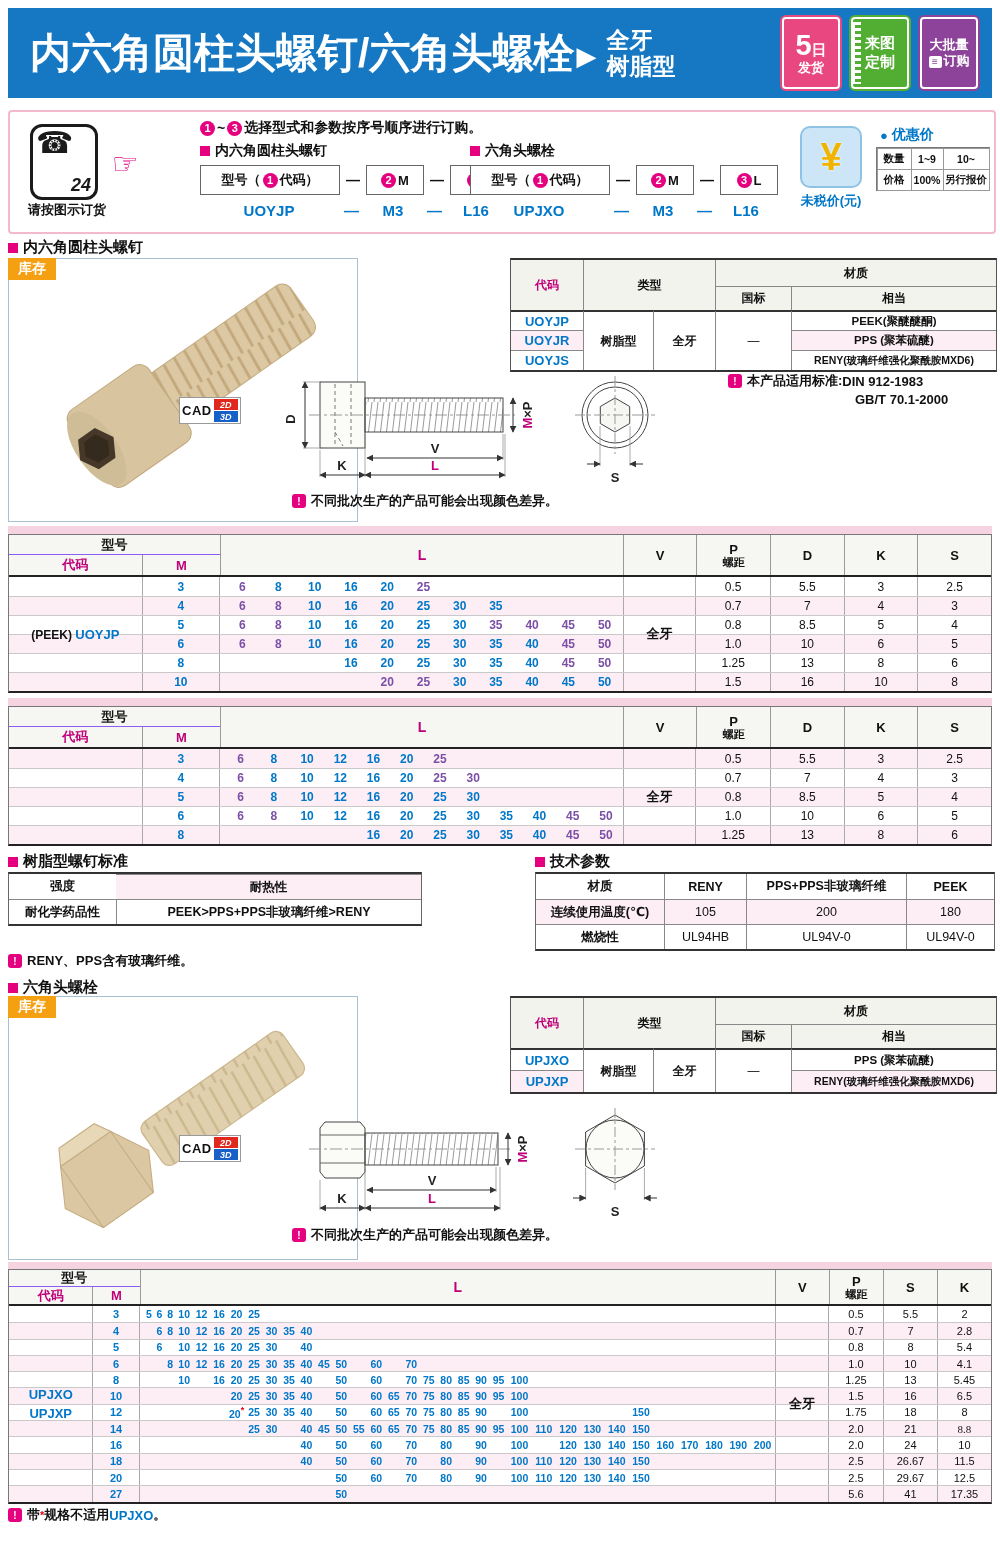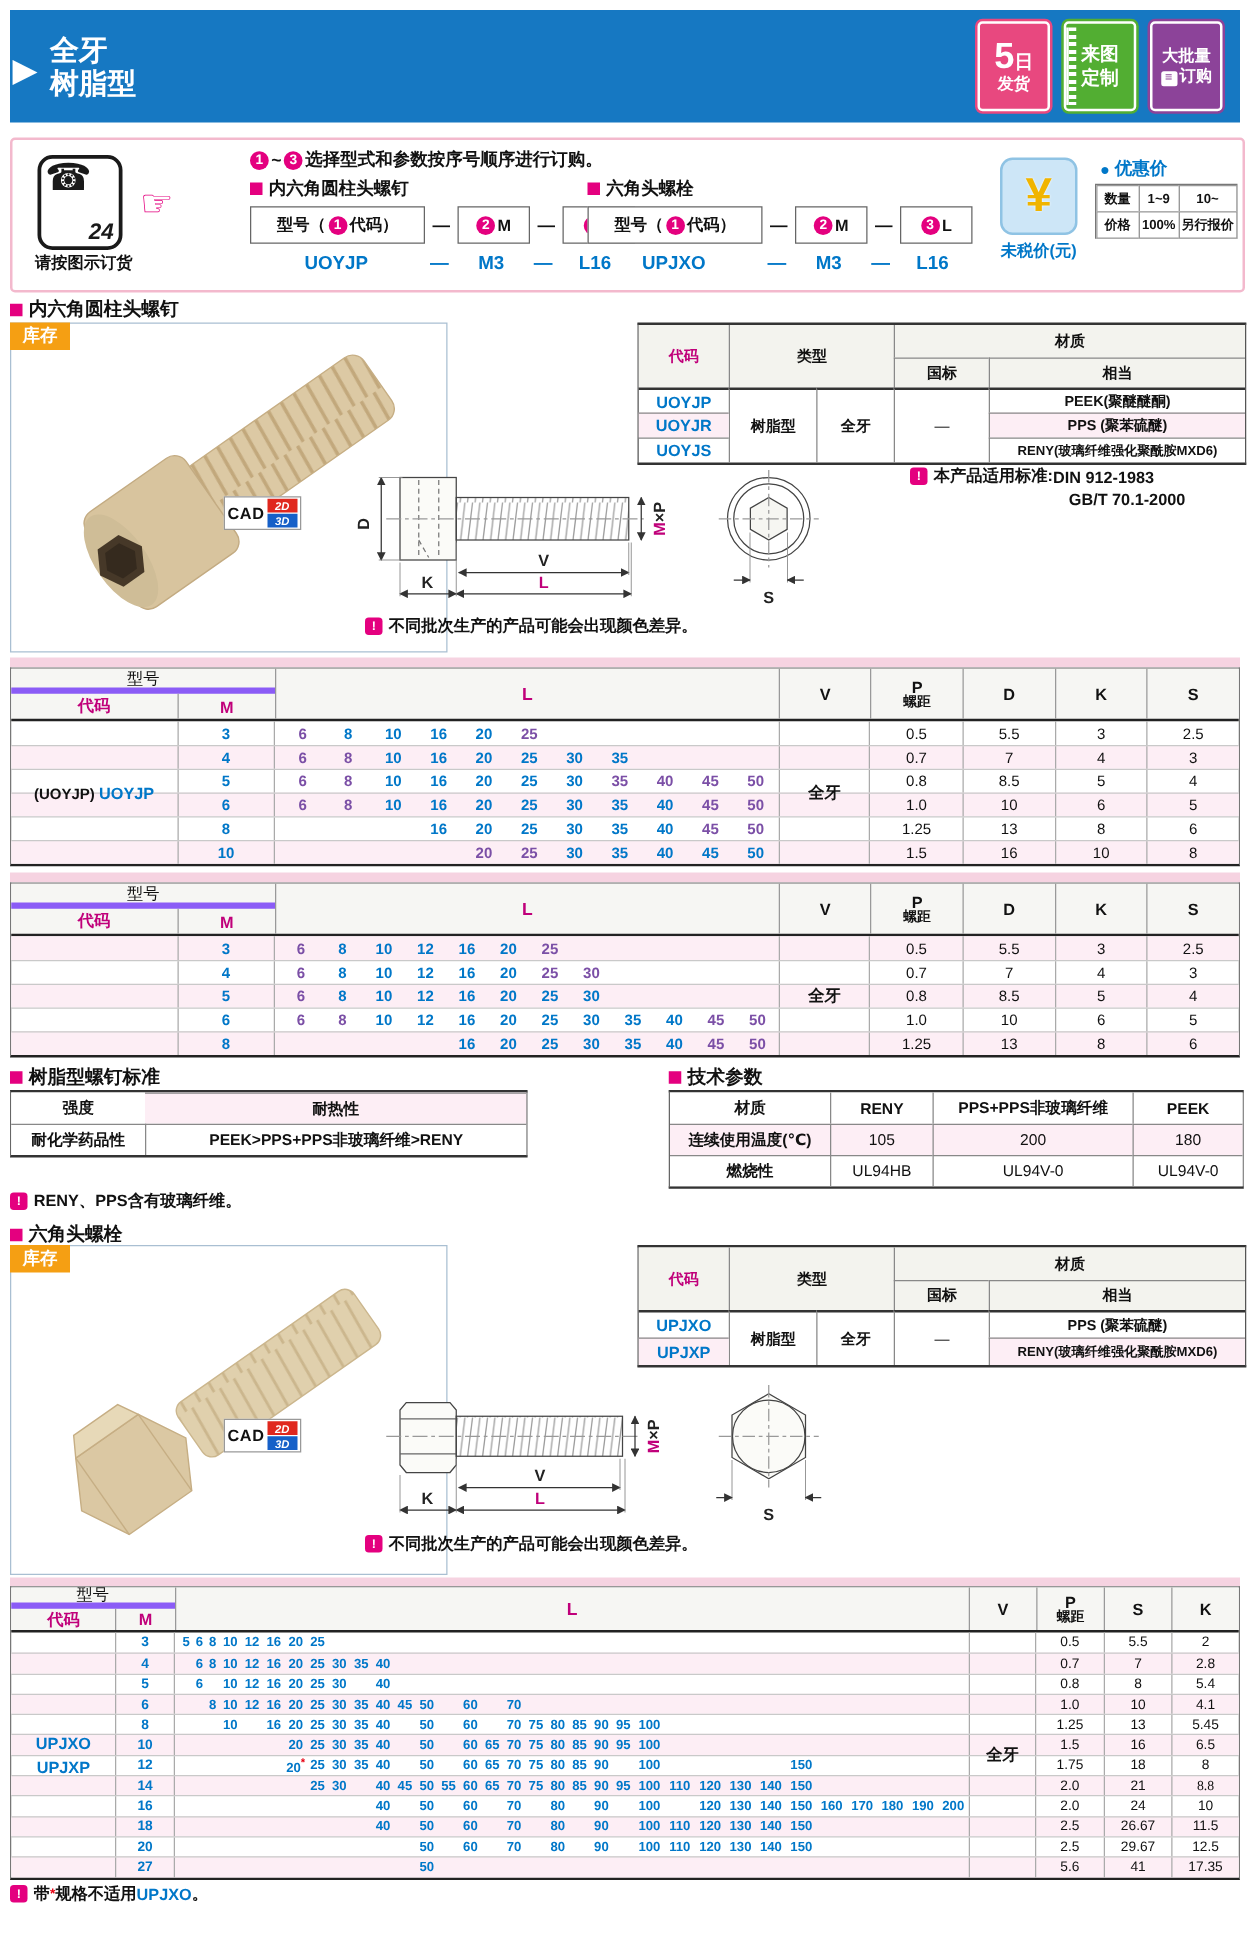--- a/index.html
+++ b/index.html
@@ -83,22 +83,22 @@
   .grid-tbl div.first{border-left:none}.grid-tbl div.toprow{border-top:none}
   .grid-tbl .pinkbg{background:#fdeef5}
   
   .strip{left:8px;width:984px;height:8px;background:#f6d3e1}
   
   .dimtable{left:8px;width:984px;background:#fff;border:1px solid #777;border-bottom:2px solid #222;box-sizing:border-box}
   .dt-head{display:flex;height:42px;background:#f6f6f3;border-bottom:2px solid #222;box-sizing:border-box}
   .dth{display:flex;align-items:center;justify-content:center;border-left:1px solid #999;font-weight:bold;
        font-size:13px;flex-direction:column;box-sizing:border-box}
   .dth-model{display:flex;flex-direction:column;box-sizing:border-box}
-  .dth-model-top{height:50%;display:flex;align-items:center;justify-content:center;font-weight:normal;
-       font-size:13px;border-bottom:5px solid #8b5cf6;box-sizing:border-box}
+  .dth-model-top{height:50%;display:flex;align-items:center;justify-content:center;font-weight:bold;
+       font-size:13px;border-bottom:1px solid #8b5cf6;box-sizing:border-box}
   .dth-model-bot{height:50%;display:flex}
   .dth-model-bot span{display:flex;align-items:center;justify-content:center;font-weight:bold;font-size:13px}
   .dth-model-bot .mcol{border-left:1px solid #999;flex:1}
   .dth .small{font-size:11px;line-height:11px}
   .dt-body{position:relative}
   .dt-row{display:flex;align-items:center;box-sizing:border-box}
   .dt-row + .dt-row{border-top:1px solid #c9c9c9}
   .dt-row:nth-child(even){background:#fdeef5}
   .dt-cell{display:flex;align-items:center;justify-content:center;height:100%;box-sizing:border-box}
   .dt-mcell{color:#0077c8;font-weight:bold;border-left:1px solid #aaa;border-right:1px solid #aaa}
@@ -120,20 +120,21 @@
   .tdraw text{font-size:13px;font-weight:bold;fill:#222;text-anchor:middle}
   .tdraw text.magt{fill:#c0007a}
   .footnote{font-size:13px;font-weight:bold;display:flex;align-items:center}
 </style>
 </head>
 <body>
 
 <div class="page">
 
   <header class="abs banner">
+    <span class="banner-title">内六角圆柱头螺钉/六角头螺栓</span>
     <span class="banner-arrow">▶</span>
     <span class="banner-sub">
       <div>全牙</div>
       <div>树脂型</div>
     </span>
     <div class="badge" style="right:150px;background:#e8487f">
       <div><span class="big">5</span><span class="mid">日</span></div>
       <div class="sml">发货</div>
     </div>
     <div class="badge" style="right:81px;background:#52ae32">
@@ -354,21 +355,21 @@
       <div class="dth" style="width:7.5%">
           <span>P</span>
           <span class="small">螺距</span>
         </div>
       <div class="dth" style="width:7.5%">D</div>
       <div class="dth" style="width:7.5%">K</div>
       <div class="dth" style="width:7.5%">S</div>
     </div>
     <div class="dt-body">
       <div class="dt-ov" style="left:0;width:13.5%">
-        <div class="line"><span>(UOYJP)</span> <span class="code">UOYJP</span></div>
+        <div class="line"><span>(PEEK)</span> <span class="code">UOYJP</span></div>
       </div>
       <div class="dt-ov vcol" style="left:62.5%;width:7.5%">全牙</div>
     <div class="dt-row">
           <div class="dt-cell dt-codecell" style="width: 13.5%;"></div>
           <div class="dt-cell dt-mcell" style="width: 8%;">3</div>
           <div class="dt-cell dt-lcell" style="width: 41%;">
             <span class="slot pur" style="width: 9.09091%;">6</span>
             <span class="slot blu" style="width: 9.09091%;">8</span>
             <span class="slot blu" style="width: 9.09091%;">10</span>
             <span class="slot blu" style="width: 9.09091%;">16</span>

